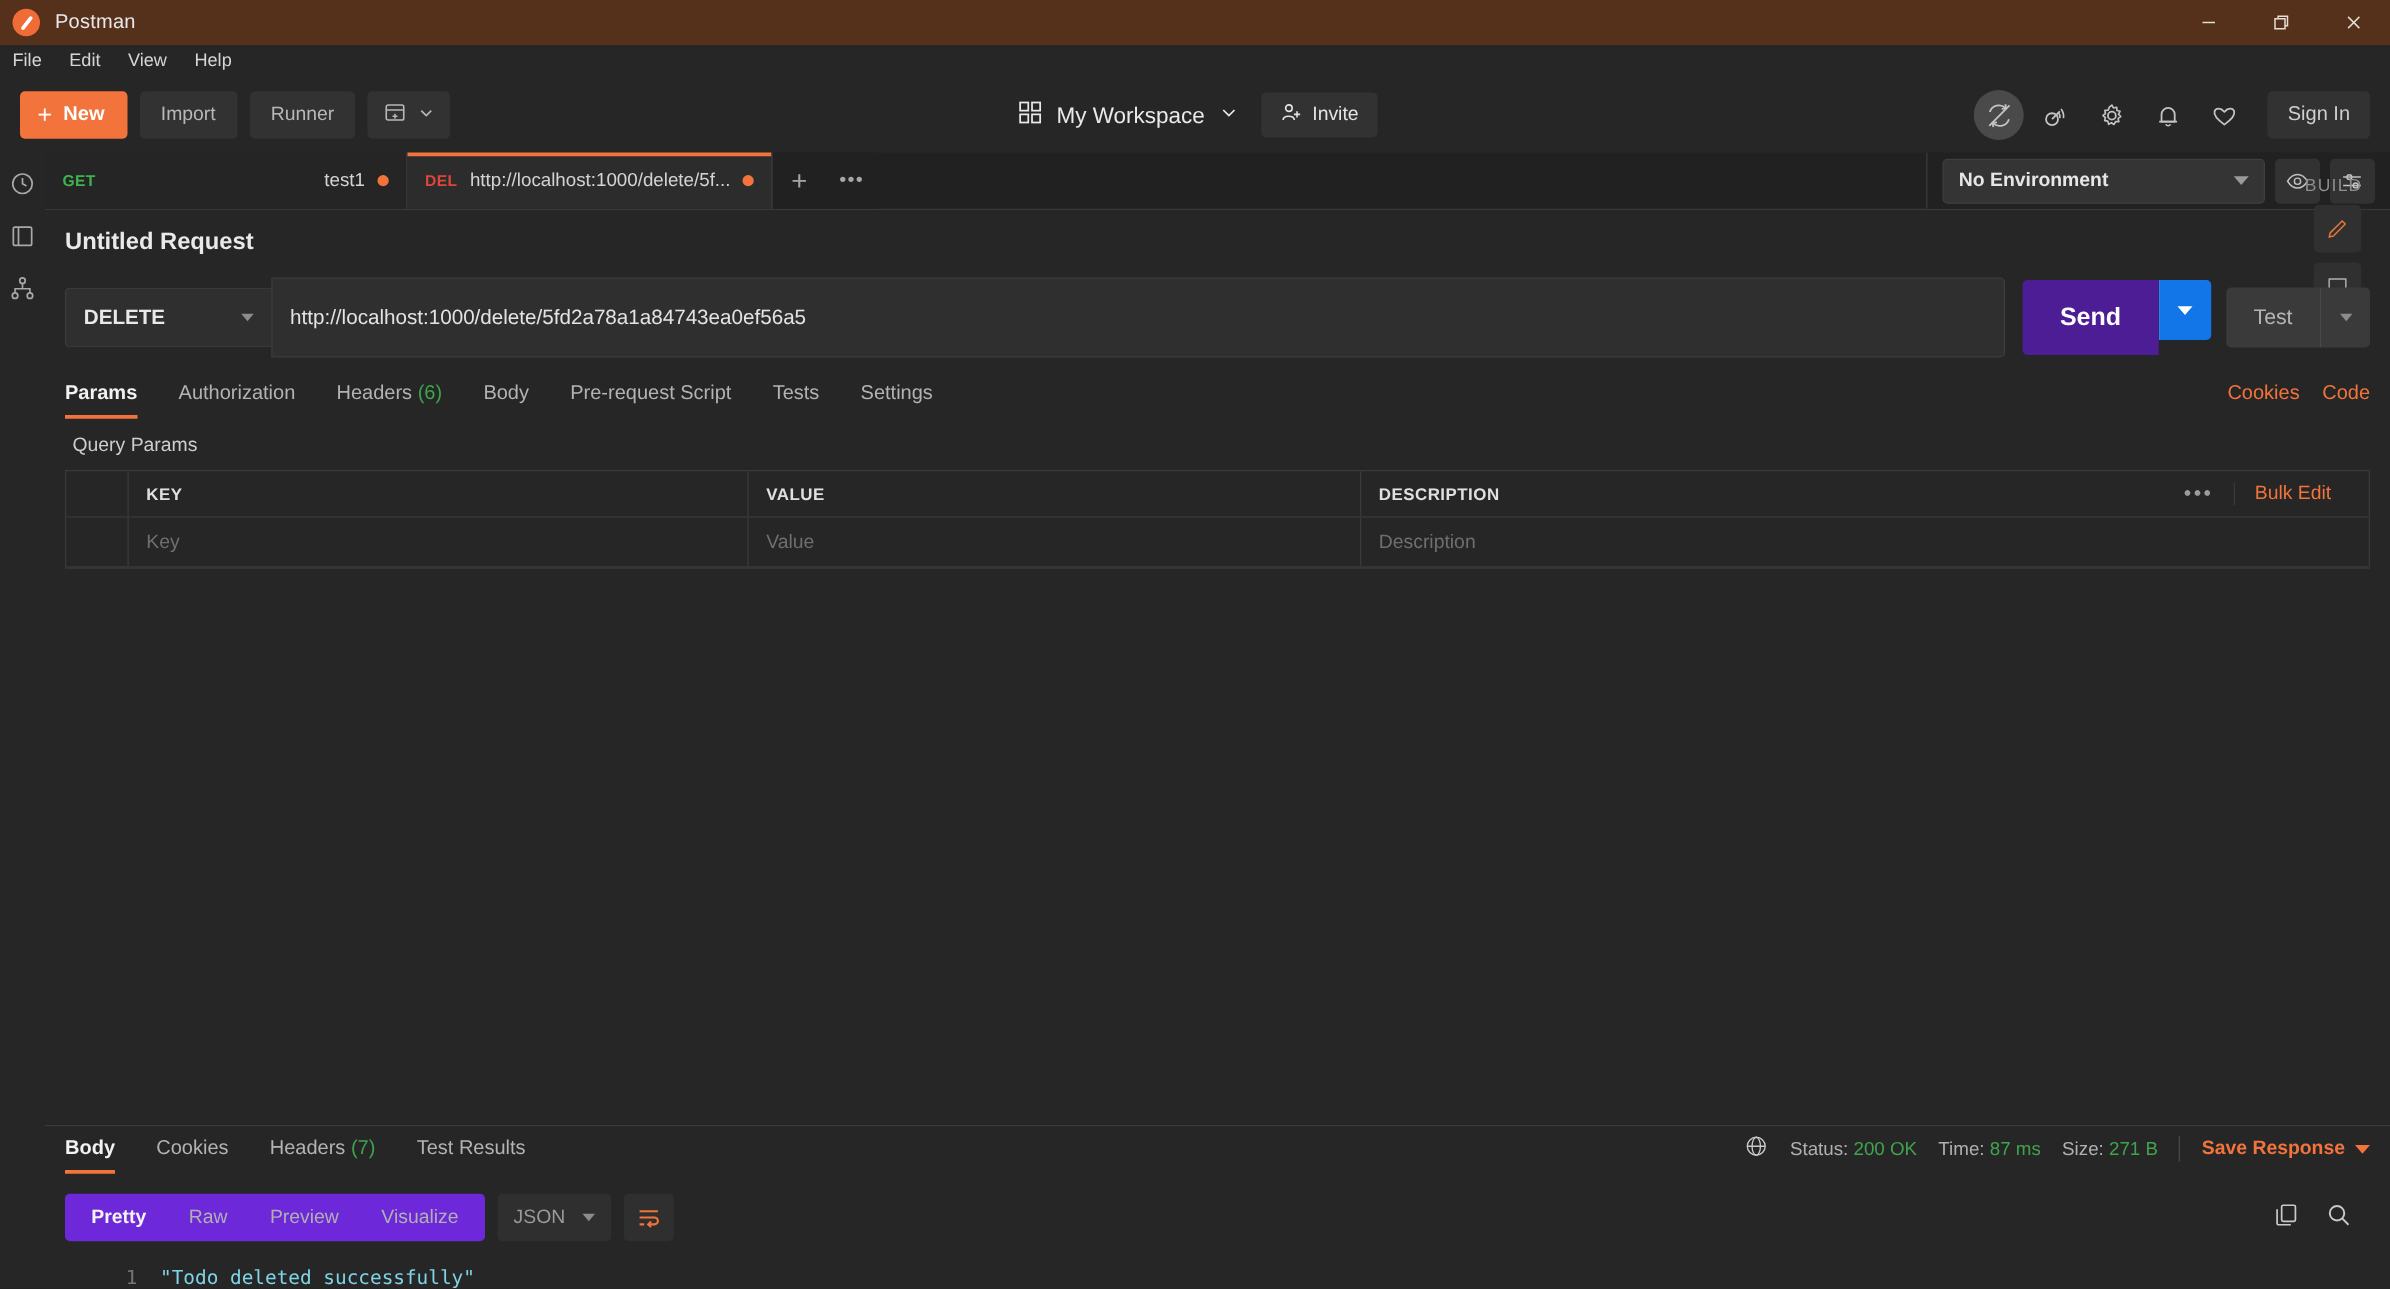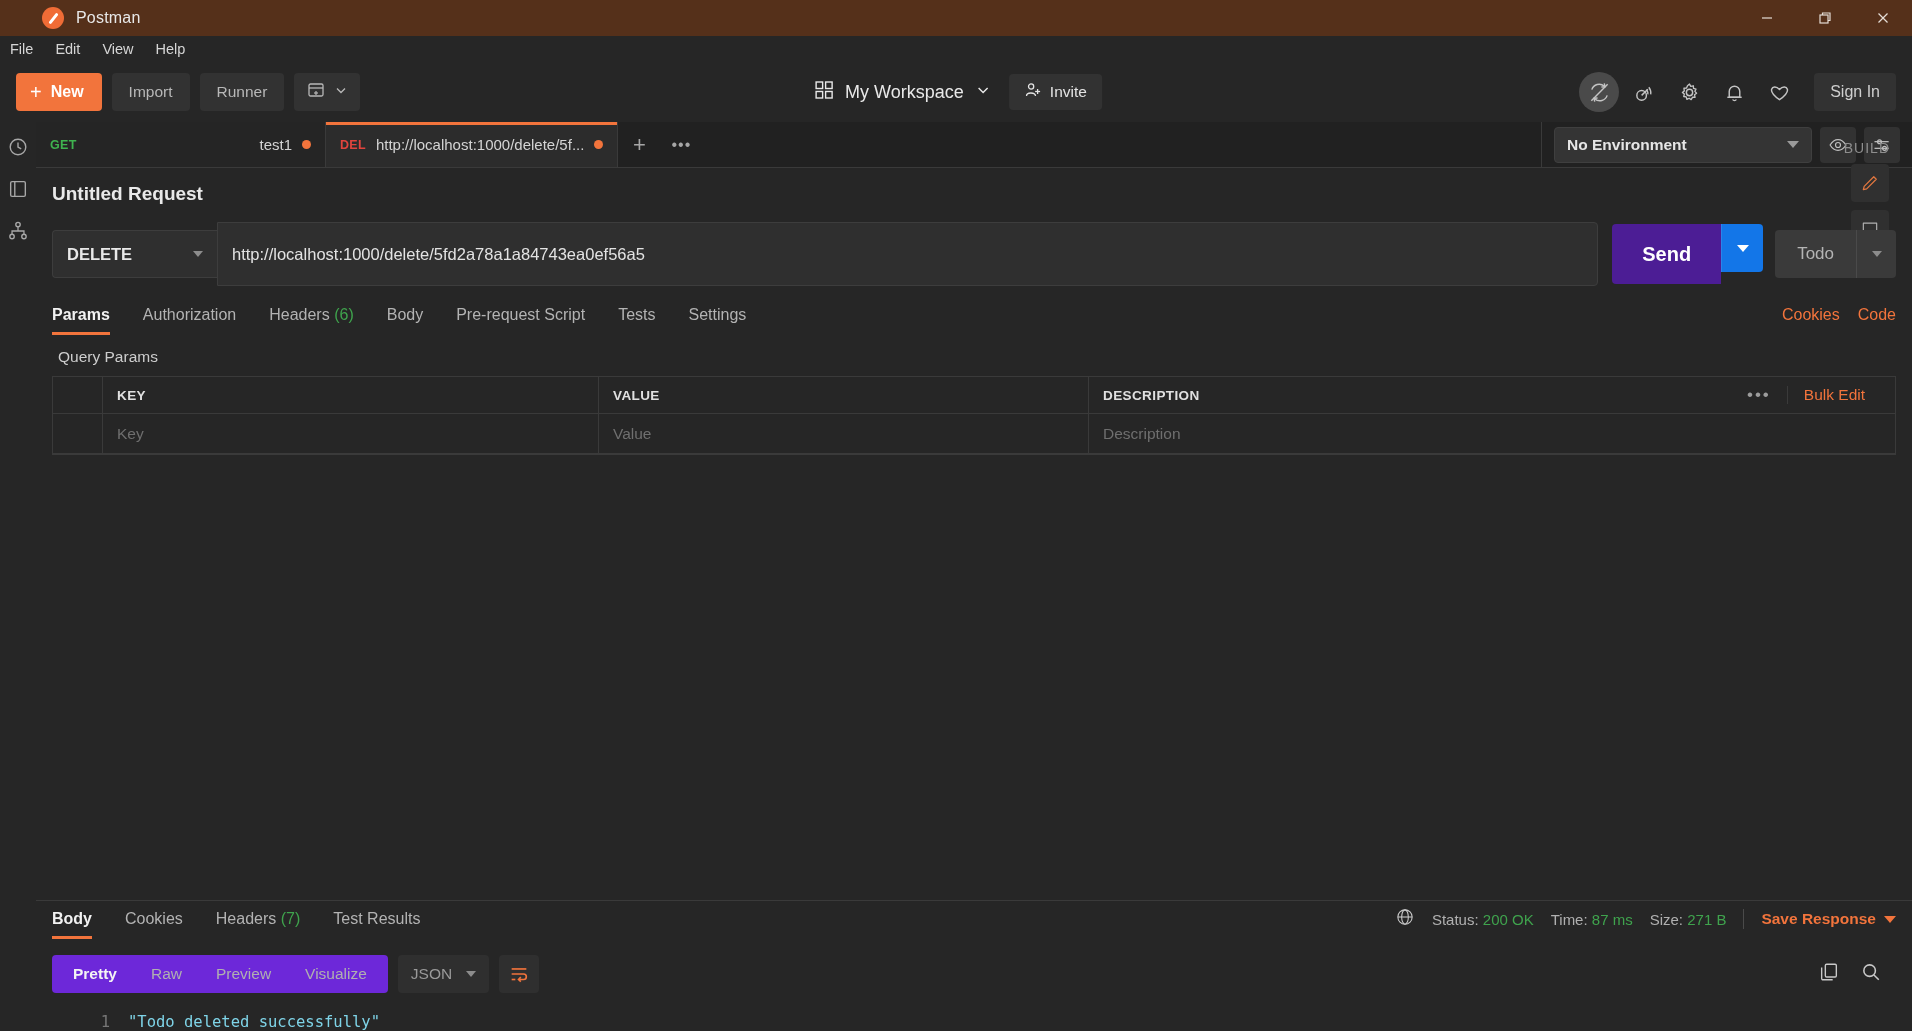--- a/index.html
+++ b/index.html
@@ -7,21 +7,21 @@
     width: 1912px; height: 1031px;
     background: #1e1e1e;
     font-family: "Liberation Sans", sans-serif;
     overflow: hidden;
   }
   .app { width: 1912px; height: 1031px; display: flex; flex-direction: column; background: #262626; }
 
   
   .titlebar {
     height: 36px; background: #55301a; display: flex; align-items: center;
-    flex: 0 0 36px; position: relative; padding-left: 32px;
+    flex: 0 0 36px; position: relative;
   }
   .tb-logo {
     width: 22px; height: 22px; border-radius: 50%;
     background: #f06c36; margin-left: 10px; position: relative;
     display: flex; align-items: center; justify-content: center;
   }
   .tb-logo::after {
     content: ""; position: absolute; width: 3px; height: 13px;
     background: #fff; border-radius: 2px; transform: rotate(38deg);
   }
@@ -477,21 +477,21 @@
           <span class="caret-sm"></span>
         </div>
         <input class="url-input" type="text" value="http://localhost:1000/delete/5fd2a78a1a84743ea0ef56a5" style="">
         <div class="send-group">
           <button class="btn-send">Send</button>
           <button class="btn-send-caret">
             <span class="caret-w"></span>
           </button>
         </div>
         <div class="save-group">
-          <button class="btn-save">Todo</button>
+          <button class="btn-save">Test</button>
           <button class="btn-save-caret">
             <span class="caret-sm"></span>
           </button>
         </div>
       </div>
 
       <div class="reqtabs">
         <div class="rtab active">
           <span>Params</span>
         </div>

